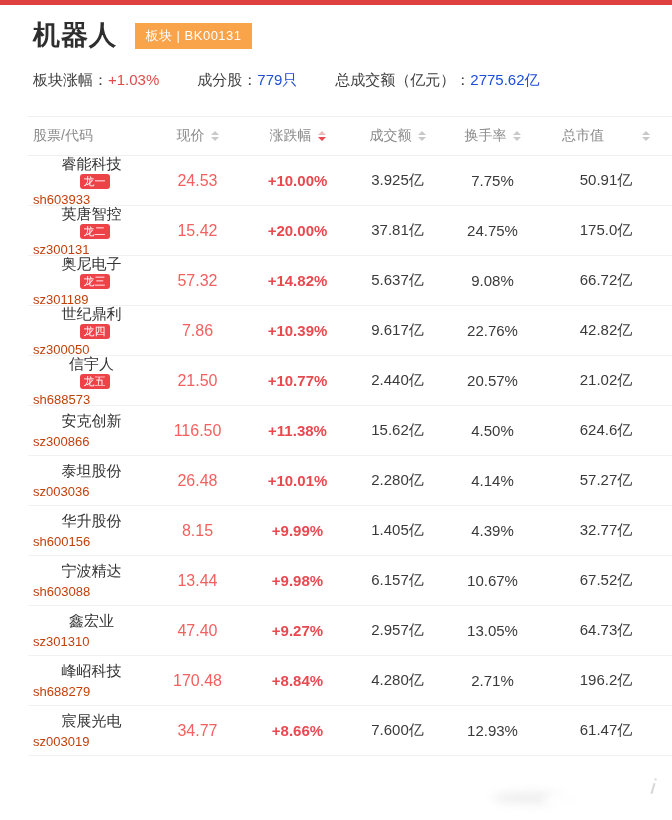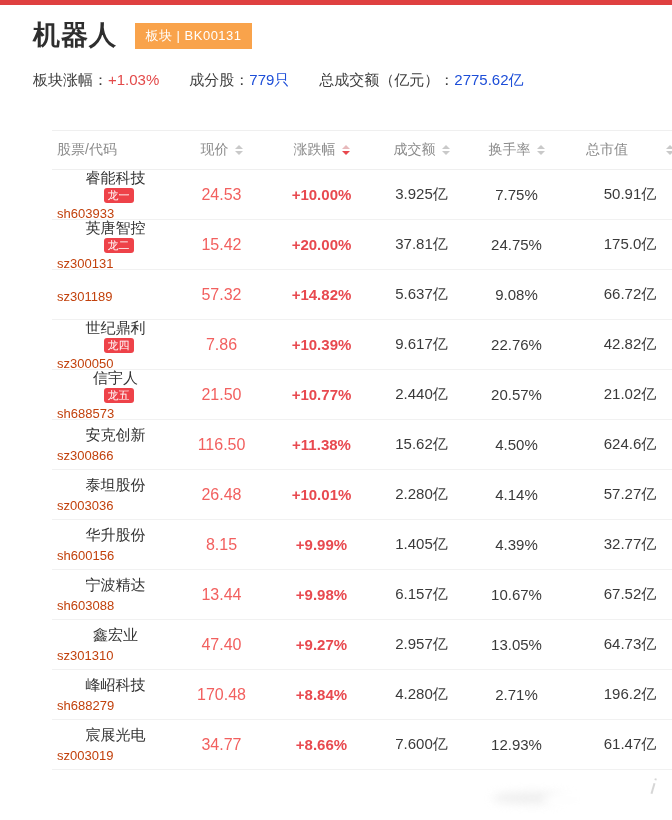--- a/index.html
+++ b/index.html
@@ -16,27 +16,27 @@
   
   .header { padding: 17px 0 0 33px; }
   .page-title { display: inline-block; font-size: 27px; font-weight: bold; color: #2e2e2e; vertical-align: middle; letter-spacing: 1px; }
   .sector-badge {
     display: inline-block; vertical-align: middle; margin-left: 14px; margin-top: 2px;
     background: #f9a34b; color: #ffffff; font-size: 13px;
     padding: 4px 10px; border-radius: 0; letter-spacing: .5px;
   }
 
   
-  .stats { display: flex; gap: 30px; margin: 18px 0 0 33px; font-size: 15px; color: #3d3d3d; }
+  .stats { display: flex; gap: 38px; margin: 18px 0 0 33px; font-size: 15px; color: #3d3d3d; }
   .stat { white-space: nowrap; }
   .stat .val { color: #1d4ed8; }
   .stat .val.red { color: #e34a4a; }
 
   
-  .table { margin-top: 40px; padding-left: 24px; }
+  .table { margin-top: 26px; }
   .thead {
     margin-left: 28px; height: 40px;
     border-top: 1px solid #efefef; border-bottom: 1px solid #efefef;
     display: flex; align-items: center;
     color: #8b8b8b; font-size: 14px;
   }
   .c1 { flex: 0 0 122px; padding-left: 5px; text-align: left; }
   .c2 { flex: 0 0 95px; }
   .c3 { flex: 0 0 105px; }
   .c4 { flex: 0 0 95px; }
@@ -177,20 +177,24 @@
     </div>
     <div class="c2 cell price">15.42</div>
     <div class="c3 cell change">+20.00%</div>
     <div class="c4 cell">37.81亿</div>
     <div class="c5 cell">24.75%</div>
     <div class="c6 cell">175.0亿</div>
   </div>
 
   <div class="trow">
     <div class="c1 stock">
+      <div class="name-line">
+        <span class="sname">奥尼电子</span>
+        <span class="tag">龙三</span>
+      </div>
       <div class="scode">sz301189</div>
     </div>
     <div class="c2 cell price">57.32</div>
     <div class="c3 cell change">+14.82%</div>
     <div class="c4 cell">5.637亿</div>
     <div class="c5 cell">9.08%</div>
     <div class="c6 cell">66.72亿</div>
   </div>
 
   <div class="trow">

